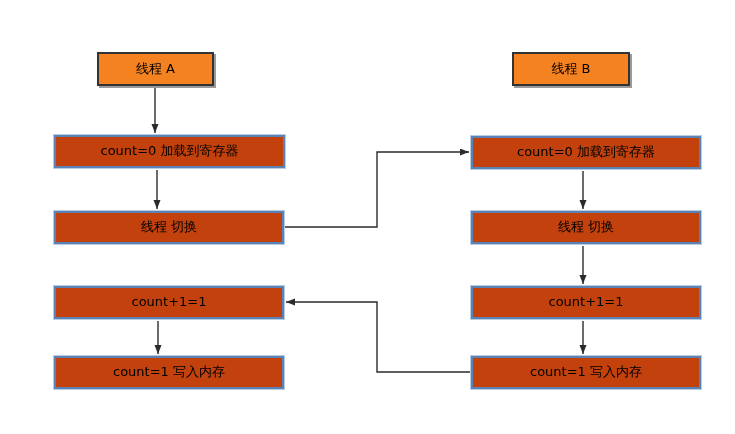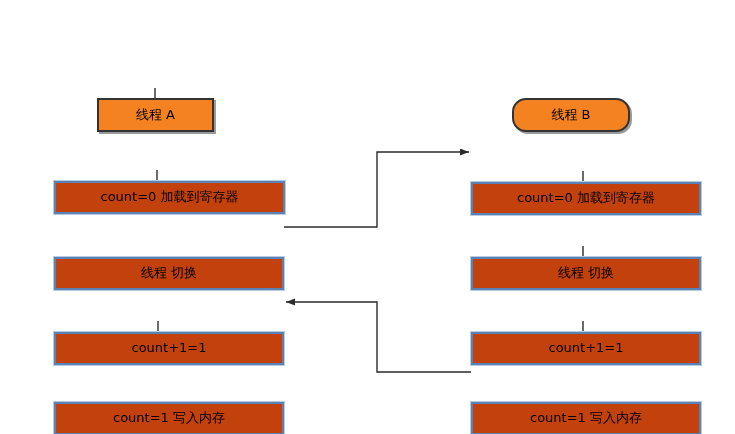--- a/index.html
+++ b/index.html
@@ -19,40 +19,39 @@
     position: absolute;
     box-sizing: border-box;
     display: flex;
     align-items: center;
     justify-content: center;
     font-size: 13px;
     color: #000000;
     text-align: center;
     line-height: 1.1;
     white-space: nowrap;
-    margin-top: 46px;
   }
   .header-box {
     background: #F58220;
     border: 2px solid #333333;
     box-shadow: 2px 2px 0 #9a9a9a;
   }
   .step-box {
     background: #c2410c;
     border: 2px solid #5B82B5;
     box-shadow: 0 0 0 1px #B9CDE2;
   }
   
   #boxA1 { left: 97px;  top: 52px;  width: 117px; height: 34px; }
   #boxA2 { left: 54px;  top: 135px; width: 231px; height: 33px; }
   #boxA3 { left: 54px;  top: 211px; width: 230px; height: 33px; }
   #boxA4 { left: 54px;  top: 286px; width: 230px; height: 33px; }
   #boxA5 { left: 54px;  top: 356px; width: 230px; height: 33px; }
   
-  #boxB1 { left: 512px; top: 52px;  width: 118px; height: 34px; border-radius: 14px; }
+  #boxB1 { left: 512px; top: 52px;  width: 118px; height: 34px; }
   #boxB2 { left: 471px; top: 136px; width: 230px; height: 33px; }
   #boxB3 { left: 471px; top: 211px; width: 230px; height: 33px; }
   #boxB4 { left: 471px; top: 286px; width: 230px; height: 33px; }
   #boxB5 { left: 471px; top: 356px; width: 230px; height: 33px; }
   #connector-layer {
     position: absolute;
     left: 0; top: 0;
     width: 735px;
     height: 434px;
     pointer-events: none;

